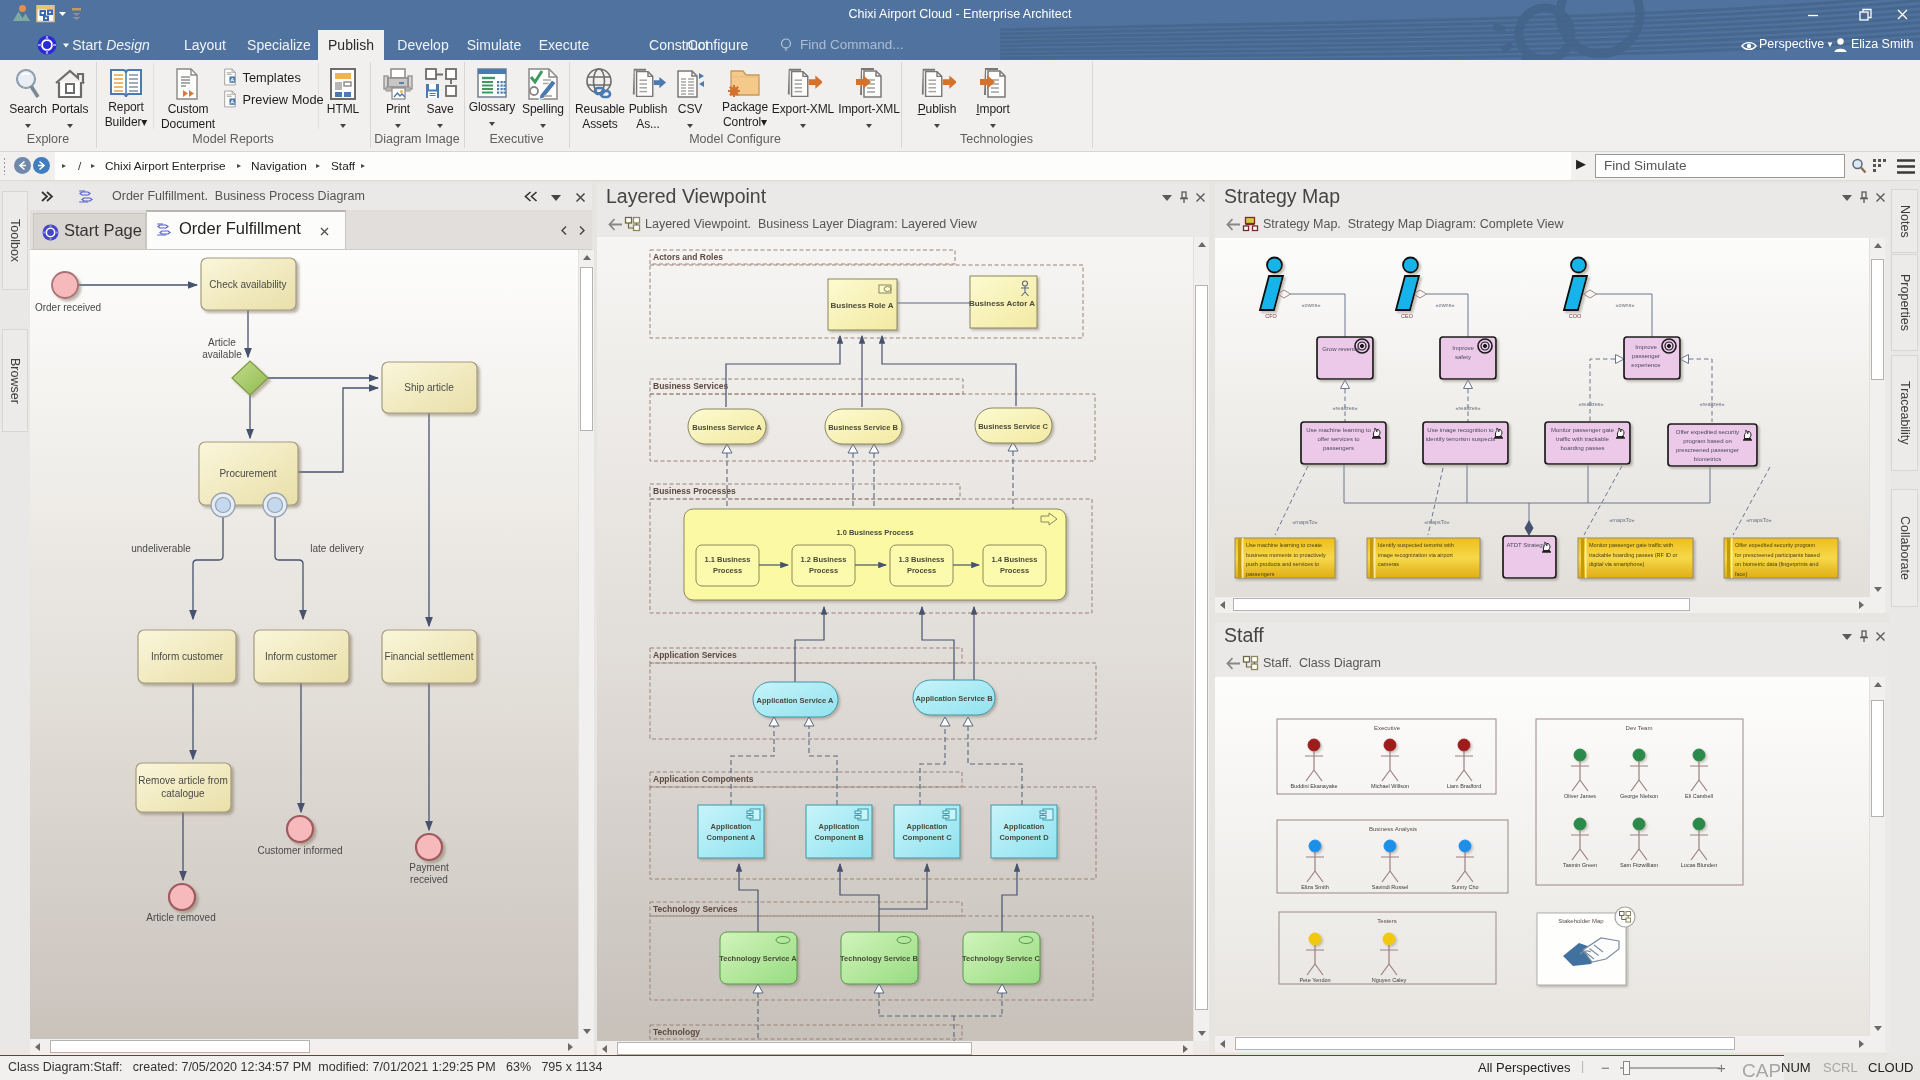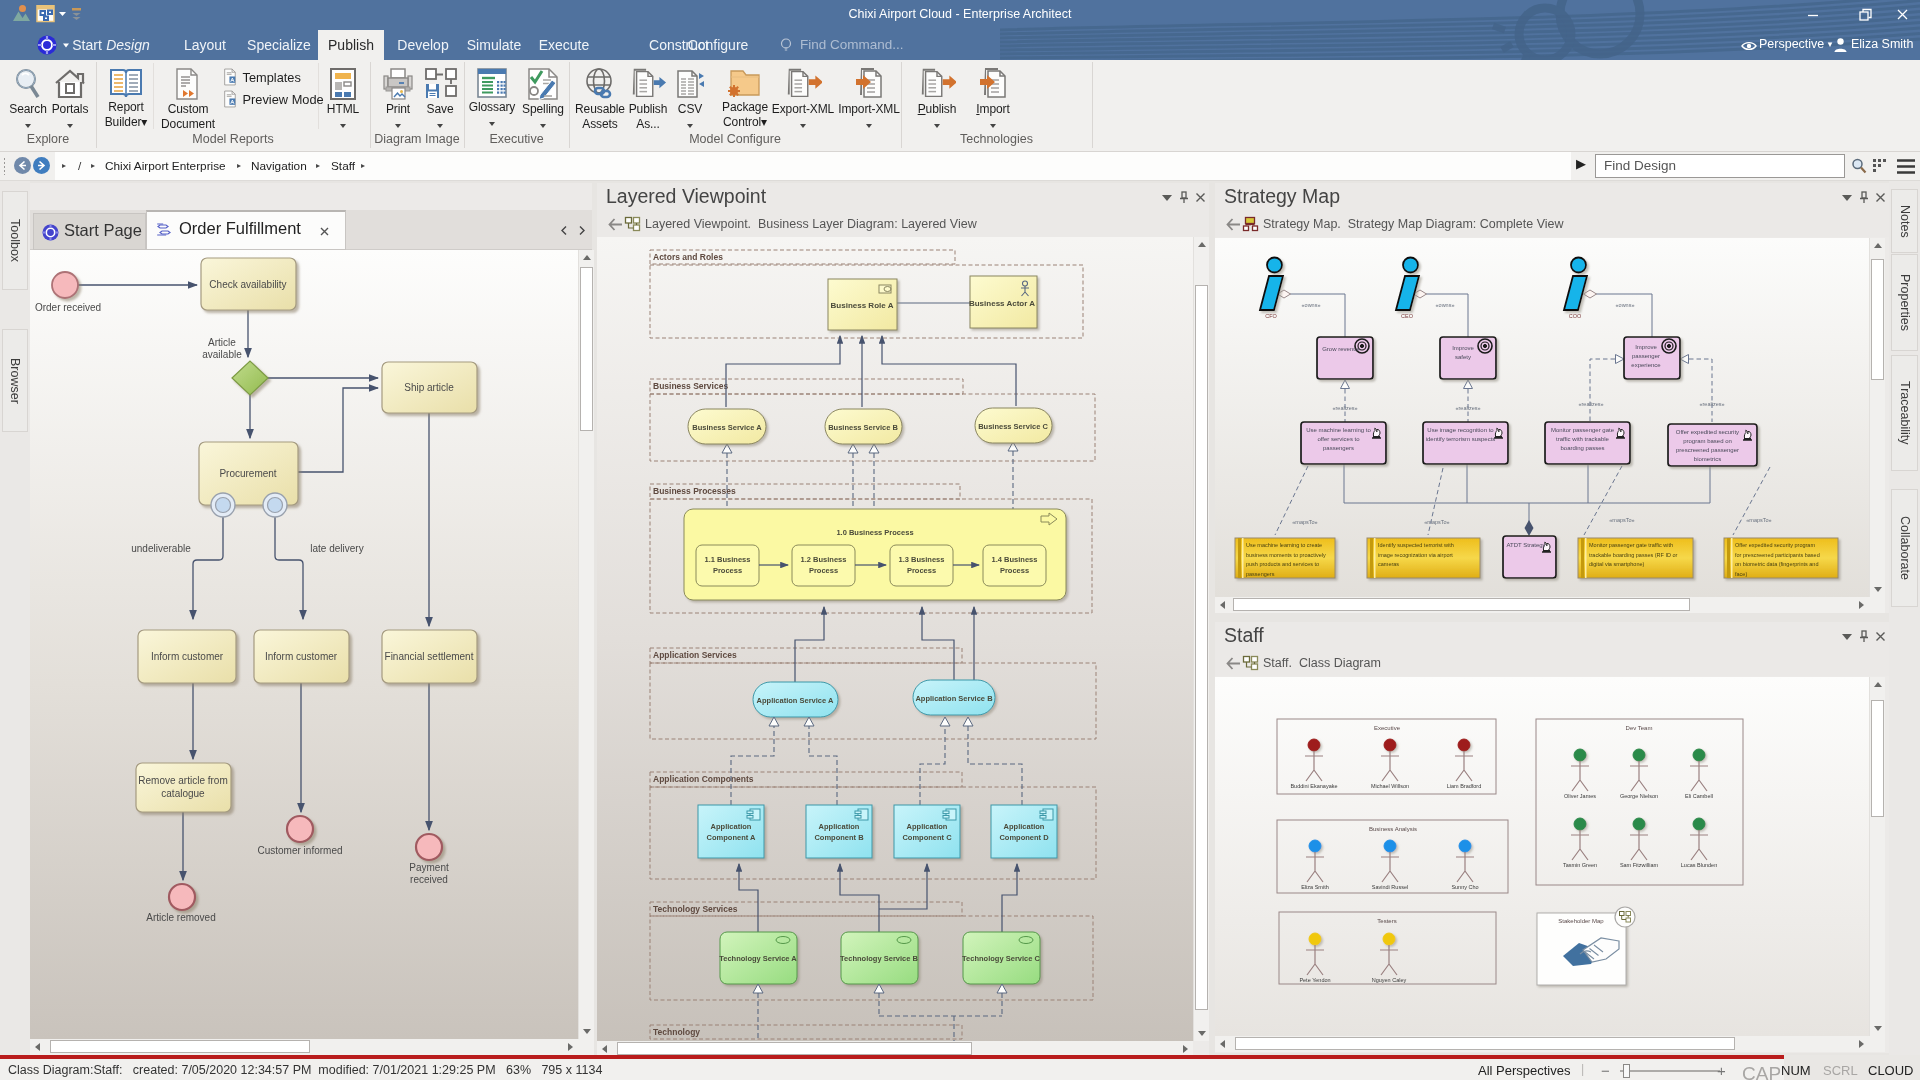--- a/index.html
+++ b/index.html
@@ -1,21 +1,21 @@
 <!DOCTYPE html>
 <html><head><meta charset="utf-8"><title>EA</title><style>
 *{margin:0;padding:0;box-sizing:border-box;}
 html,body{width:1920px;height:1080px;overflow:hidden;background:#e9e7e4;font-family:"Liberation Sans",sans-serif;}
 .abs{position:absolute;}
 #title{position:absolute;left:0;top:0;width:1920px;height:30px;}
 #tabrow{position:absolute;left:0;top:30px;width:1920px;height:30px;}
 #ribbon{position:absolute;left:0;top:60px;width:1920px;height:92px;background:#f1f0ee;border-bottom:1px solid #d8d5d2;}
 #crumb{position:absolute;left:0;top:152px;width:1920px;height:29px;background:#f1f0ee;border-bottom:1px solid #dddbd8;}
 #main{position:absolute;left:0;top:181px;width:1920px;height:874px;background:#e7e5e2;}
-#status{position:absolute;left:0;top:1055px;width:1784px;height:25px;background:#f1f0ee;border-top:4px solid #b91c1c;font-size:12.5px;color:#333;}
+#status{position:absolute;left:0;top:1055px;width:1784px;height:25px;background:#f1f0ee;border-top:1px solid #b91c1c;font-size:12.5px;color:#333;}
 .rtab{position:absolute;top:0;height:30px;line-height:30px;color:#f0f4f8;font-size:14px;text-align:center;}
 .rtab.act{background:#f1f0ee;color:#2a2a2a;}
 .glab{position:absolute;top:72px;width:100%;text-align:center;font-size:12.5px;color:#5f5d5b;}
 .rsep{position:absolute;top:2px;height:86px;width:1px;background:#d9d6d3;}
 .risep{position:absolute;top:3px;height:66px;width:1px;background:#e2dfdc;}
 .rbtn{position:absolute;top:4px;text-align:center;font-size:12px;color:#1e1e1e;letter-spacing:-0.1px;}
 .rbtn svg{display:block;margin:3px auto 1px auto;}
 .dar{display:inline-block;width:0;height:0;border-left:3.5px solid transparent;border-right:3.5px solid transparent;border-top:4px solid #444;vertical-align:middle;}
 .pane{position:absolute;background:#eceae8;}
 .phead{position:absolute;left:0;top:0;width:100%;height:29px;}
@@ -404,21 +404,21 @@
     <div class="abs" style="left:62px;top:0;height:28px;line-height:28px;font-size:8px;color:#444;">▸</div>
     <div class="abs" style="left:78px;top:0;height:28px;line-height:28px;font-size:11.8px;color:#333;">/</div>
     <div class="abs" style="left:91px;top:0;height:28px;line-height:28px;font-size:8px;color:#444;">▸</div>
     <div class="abs" style="left:105px;top:0;height:28px;line-height:28px;font-size:11.8px;color:#222;">Chixi Airport Enterprise</div>
     <div class="abs" style="left:237px;top:0;height:28px;line-height:28px;font-size:8px;color:#444;">▸</div>
     <div class="abs" style="left:251px;top:0;height:28px;line-height:28px;font-size:11.8px;color:#222;">Navigation</div>
     <div class="abs" style="left:316px;top:0;height:28px;line-height:28px;font-size:8px;color:#444;">▸</div>
     <div class="abs" style="left:331px;top:0;height:28px;line-height:28px;font-size:11.8px;color:#222;">Staff</div>
     <div class="abs" style="left:361px;top:0;height:28px;line-height:28px;font-size:8px;color:#444;">▸</div>
     <div class="abs" style="left:1576px;top:4px;font-size:13px;color:#222;">▶</div>
-    <div class="abs" style="left:1595px;top:2px;width:250px;height:24px;background:#fff;border:1px solid #9a9896;font-size:13.5px;color:#555;line-height:22px;padding-left:8px;">Find Design</div>
+    <div class="abs" style="left:1595px;top:2px;width:250px;height:24px;background:#fff;border:1px solid #9a9896;font-size:13.5px;color:#555;line-height:22px;padding-left:8px;">Find Simulate</div>
     <svg class="abs" style="left:1850px;top:5px" width="18" height="18" viewBox="0 0 18 18">
       <circle cx="7.5" cy="7" r="4.5" fill="#dce8f4" stroke="#5a6a7a" stroke-width="1.5"></circle>
       <path d="M11 10.5 L15.5 15.5" stroke="#8a6a4a" stroke-width="2.2"></path>
     </svg>
     <svg class="abs" style="left:1872px;top:6px" width="16" height="16" viewBox="0 0 16 16">
       <g fill="#555">
         <rect x="1" y="1" width="3" height="3"></rect>
         <rect x="6" y="1" width="3" height="3"></rect>
         <rect x="11" y="1" width="3" height="3"></rect>
         <rect x="1" y="6" width="3" height="3"></rect>
@@ -435,20 +435,40 @@
 <div id="main">
     <div class="abs" style="left:0;top:0;width:30px;height:874px;background:#eae8e6;"></div>
     <div class="vtab" style="left:2px;top:10px;width:26px;height:99px;line-height:24px;">Toolbox</div>
     <div class="vtab" style="left:2px;top:148px;width:26px;height:103px;line-height:24px;">Browser</div>
     <div class="abs" style="left:1889px;top:0;width:31px;height:874px;background:#eae8e6;"></div>
     <div class="vtab" style="left:1891px;top:8px;width:27px;height:64px;line-height:25px;">Notes</div>
     <div class="vtab" style="left:1891px;top:73px;width:27px;height:97px;line-height:25px;">Properties</div>
     <div class="vtab" style="left:1891px;top:174px;width:27px;height:116px;line-height:25px;">Traceability</div>
     <div class="vtab" style="left:1891px;top:308px;width:27px;height:118px;line-height:25px;">Collaborate</div>
     <div class="pane" style="left:30px;top:2px;width:562px;height:870px;">
+      <div class="phead" style="background:#ebe9e7;">
+        <svg class="abs" style="left:11px;top:8px" width="13" height="11" viewBox="0 0 13 11">
+          <path d="M1 1 l5 4.5 -5 4.5 M6 1 l5 4.5 -5 4.5" stroke="#333" stroke-width="1.7" fill="none"></path>
+        </svg>
+        <svg class="abs" style="left:48px;top:7px" width="17" height="15" viewBox="0 0 17 15">
+          <g fill="none" stroke="#5560c8" stroke-width="1.2">
+            <path d="M3 4.5 h6 l2 1.5 -2 1.5 h-6 l-2 -1.5 Z" transform="translate(1,-2.5)"></path>
+            <path d="M3 4.5 h6 l2 1.5 -2 1.5 h-6 l-2 -1.5 Z" transform="translate(3,3.5)"></path>
+            <path d="M1.2 1 h6 M1.2 12 h9"></path>
+          </g>
+        </svg>
+        <div class="abs" style="left:82px;top:6px;font-size:12.5px;color:#555;">Order Fulfillment. &nbsp;Business Process Diagram</div>
+        <svg class="abs" style="left:494px;top:8px" width="14" height="11" viewBox="0 0 14 11">
+          <path d="M6.5 1 L1.5 5.5 L6.5 10 M12.5 1 L7.5 5.5 L12.5 10" stroke="#333" stroke-width="1.6" fill="none"></path>
+        </svg>
+        <div class="abs" style="left:521px;top:12px;width:0;height:0;border-left:5px solid transparent;border-right:5px solid transparent;border-top:6px solid #444;"></div>
+        <svg class="abs" style="left:545px;top:9px" width="11" height="11" viewBox="0 0 11 11">
+          <path d="M1.5 1.5 l8 8 M9.5 1.5 l-8 8" stroke="#444" stroke-width="1.5"></path>
+        </svg>
+      </div>
       <div class="abs" style="left:0;top:27px;width:562px;height:40px;background:#e1dedb;border-bottom:1px solid #cfccc9;">
         <div class="abs" style="left:3px;top:3px;width:113px;height:37px;background:#d9d6d2;border:1px solid #c8c5c2;">
           <svg class="abs" style="left:7px;top:9px" width="19" height="19" viewBox="0 0 19 19">
             <circle cx="9.5" cy="9.5" r="8" fill="#4444cc"></circle>
             <circle cx="9.5" cy="9.5" r="4.2" fill="none" stroke="#fff" stroke-width="1.6"></circle>
             <path d="M9.5 1.5 v3.4 M9.5 14 v3.4 M1.5 9.5 h3.4 M14 9.5 h3.4" stroke="#8888e8" stroke-width="2"></path>
           </svg>
           <div class="abs" style="left:30px;top:7px;font-size:16.5px;color:#333;">Start Page</div>
         </div>
         <div class="abs" style="left:116px;top:0px;width:200px;height:40px;background:#fcfcfb;border:1px solid #c8c5c2;border-top:2px solid #b8b5b2;">

